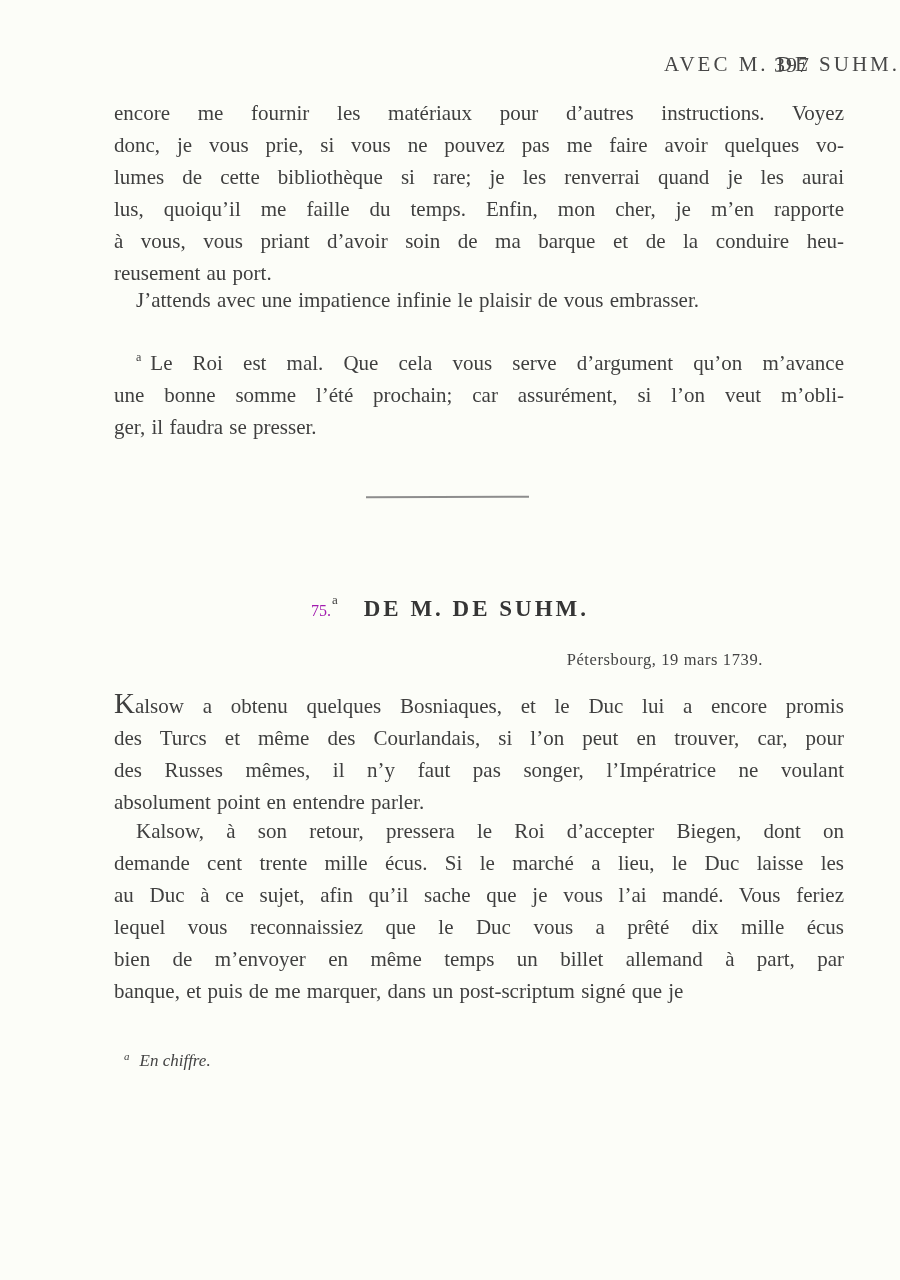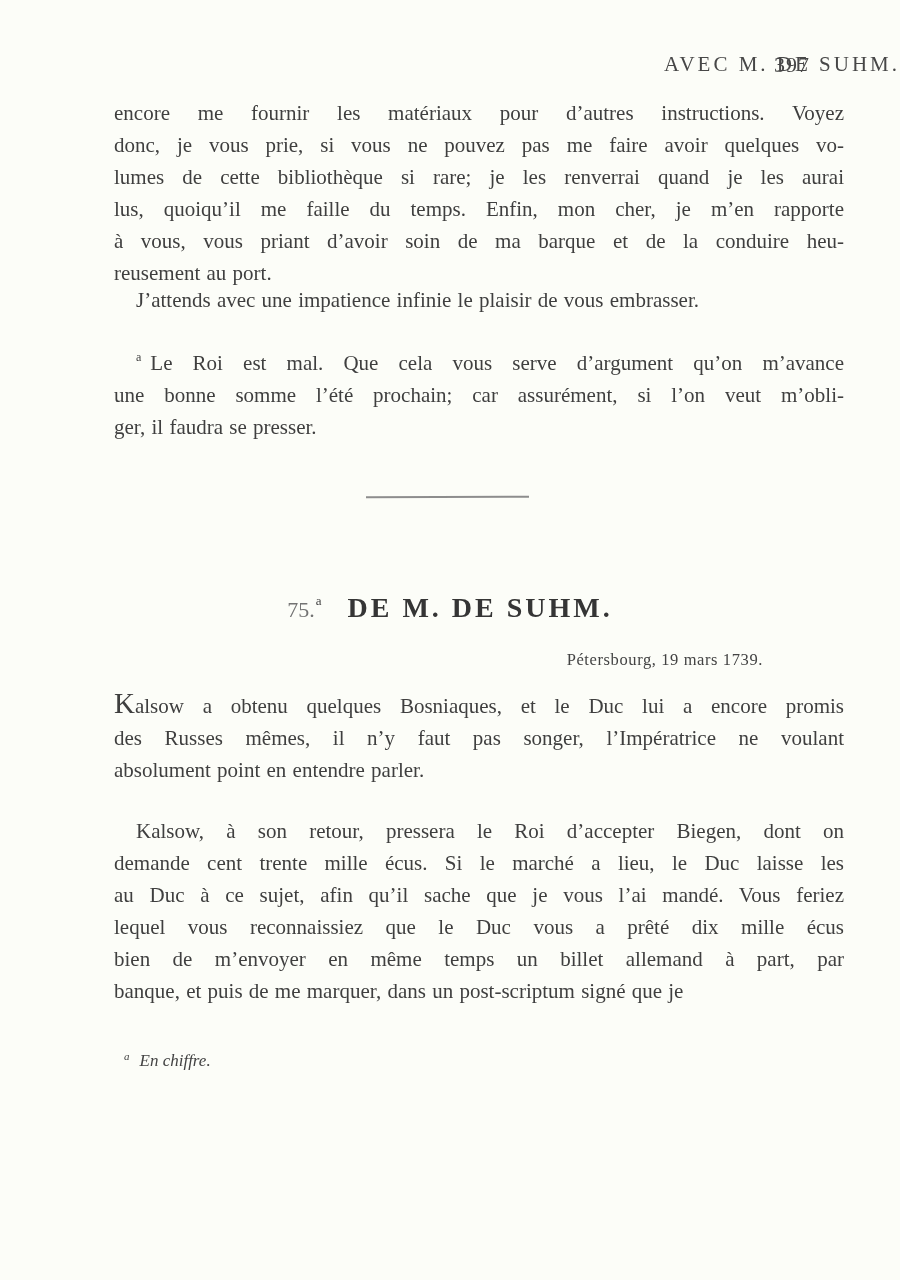--- a/index.html
+++ b/index.html
@@ -86,31 +86,31 @@
   
   .letter-heading {
     position: absolute;
     top: 592px;
     left: 0;
     width: 900px;
     text-align: center;
     white-space: nowrap;
   }
   .h-num {
-    font-size: 22px;
-    color: #737373;
+    font-size: 16px;
+    color: #a21caf;
     margin-top: 38px;
   }
   .h-sup {
     font-size: 13px;
     vertical-align: 12px;
     margin-left: 1px;
   }
   .h-title {
-    font-size: 28px;
+    font-size: 23px;
     font-weight: bold;
     letter-spacing: 3px;
     margin-left: 26px;
     color: #353535;
   }
   
   .dateline {
     position: absolute;
     top: 650px;
     left: 0;
@@ -169,20 +169,21 @@
   <div class="letter-heading">
     <span class="h-num">75.</span><sup class="h-sup">a</sup><span class="h-title">DE M. DE SUHM.</span>
   </div>
 
   <div class="dateline">Pétersbourg, 19 mars 1739.</div>
 
   <div class="col" style="top:690px">
     <div class="bl">
       <span class="initcap">K</span><span>alsow a obtenu quelques Bosniaques, et le Duc lui a encore promis</span>
     </div>
+    <div class="bl">des Turcs et même des Courlandais, si l’on peut en trouver, car, pour</div>
     <div class="bl">des Russes mêmes, il n’y faut pas songer, l’Impératrice ne voulant</div>
     <div class="bl last">absolument point en entendre parler.</div>
   </div>
 
   <div class="col" style="top:815px">
     <div class="bl indent">Kalsow, à son retour, pressera le Roi d’accepter Biegen, dont on</div>
     <div class="bl">demande cent trente mille écus.  Si le marché a lieu, le Duc laisse les</div>
     <div class="bl">au Duc à ce sujet, afin qu’il sache que je vous l’ai mandé.  Vous feriez</div>
     <div class="bl">lequel vous reconnaissiez que le Duc vous a prêté dix mille écus</div>
     <div class="bl">bien de m’envoyer en même temps un billet allemand à part, par</div>

